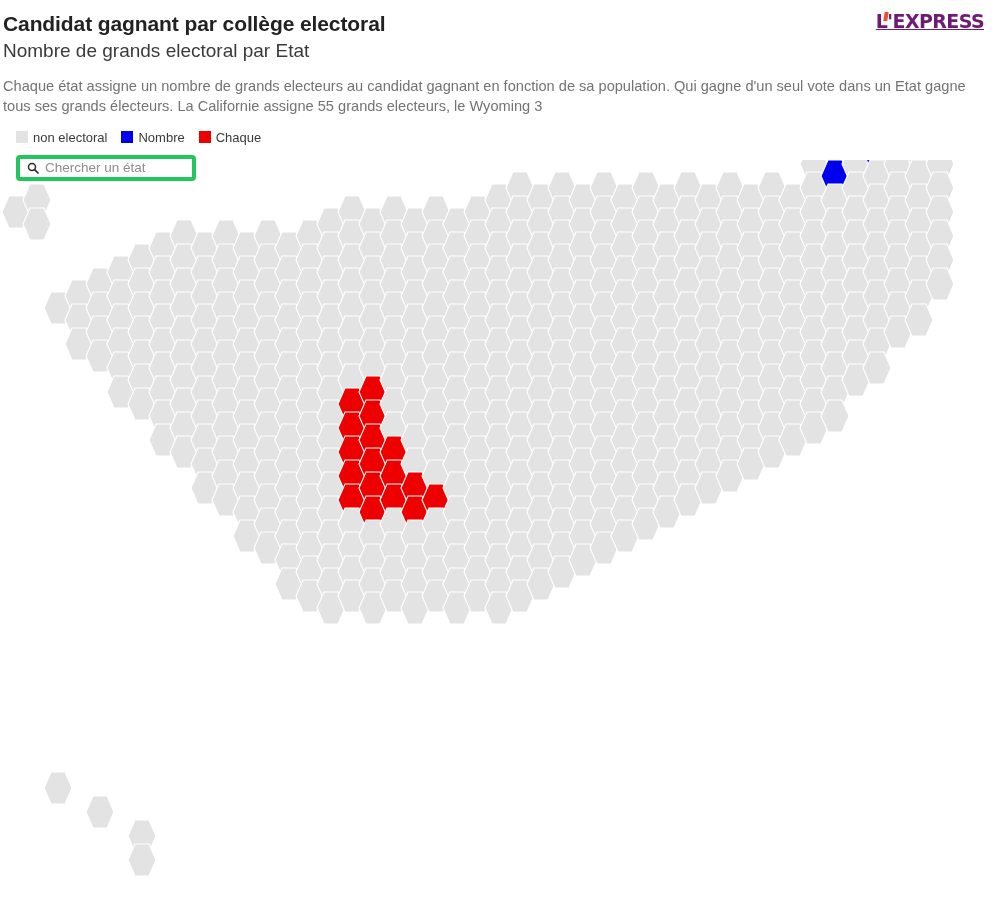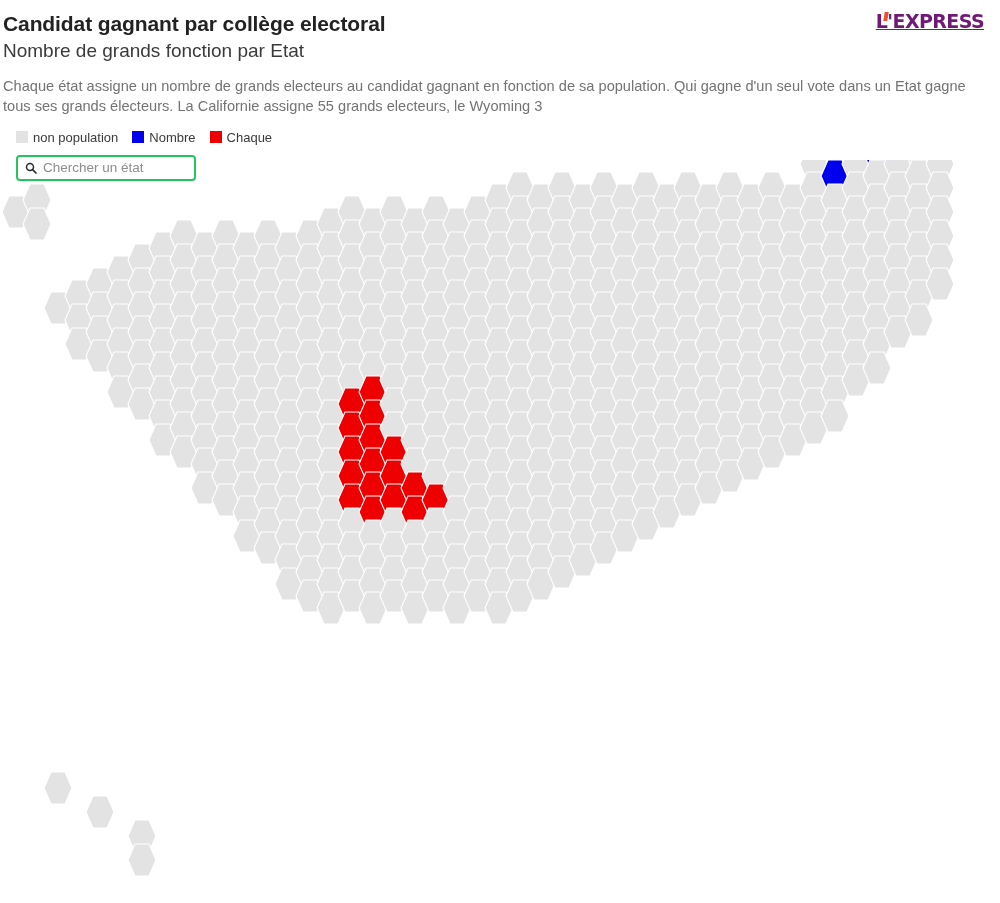--- a/index.html
+++ b/index.html
@@ -108,21 +108,21 @@
 
   
   .search-wrap {
     padding: 0 16px;
     margin-top: 11px;
   }
   .search-box {
     width: 180px;
     height: 26px;
     box-sizing: border-box;
-    border: 2px solid #22c55e;
+    border: 4px solid #22c55e;
     border-radius: 4px;
     background: #ffffff;
     display: flex;
     align-items: center;
     padding: 0 7px;
     gap: 6px;
   }
   .search-icon { flex: none; display: block; }
   .search-input {
     border: none;
@@ -148,33 +148,33 @@
   #hexmap { display: block; }
   .hex { stroke: #ffffff; stroke-width: 1.1; }
 </style>
 </head>
 <body>
 
 <div class="page">
 
   <div class="header">
     <h1 class="title">Candidat gagnant par collège electoral</h1>
-    <h2 class="subtitle">Nombre de grands fonction par Etat</h2>
+    <h2 class="subtitle">Nombre de grands electoral par Etat</h2>
     <p class="desc">Chaque état assigne un nombre de grands electeurs au candidat gagnant en fonction de sa population. Qui gagne d'un seul vote dans un Etat gagne tous ses grands électeurs. La Californie assigne 55 grands electeurs, le Wyoming 3</p>
 
     <div class="brand">
       <span class="brand-text">L'EXPRESS</span>
       <span class="brand-accent"></span>
     </div>
   </div>
 
   <div class="legend">
     <div class="legend-item">
       <span class="legend-swatch" style="background: rgb(227, 227, 227);"></span>
-      <span class="legend-label">non population</span>
+      <span class="legend-label">non electoral</span>
     </div>
     <div class="legend-item">
       <span class="legend-swatch" style="background: rgb(0, 0, 238);"></span>
       <span class="legend-label">Nombre</span>
     </div>
     <div class="legend-item">
       <span class="legend-swatch" style="background: rgb(238, 0, 0);"></span>
       <span class="legend-label">Chaque</span>
     </div>
   </div>

